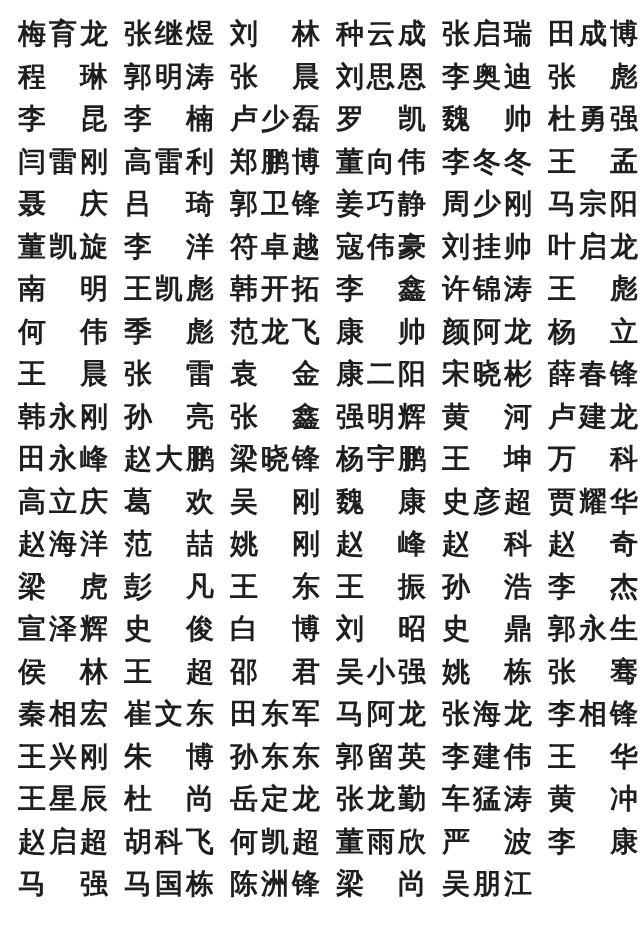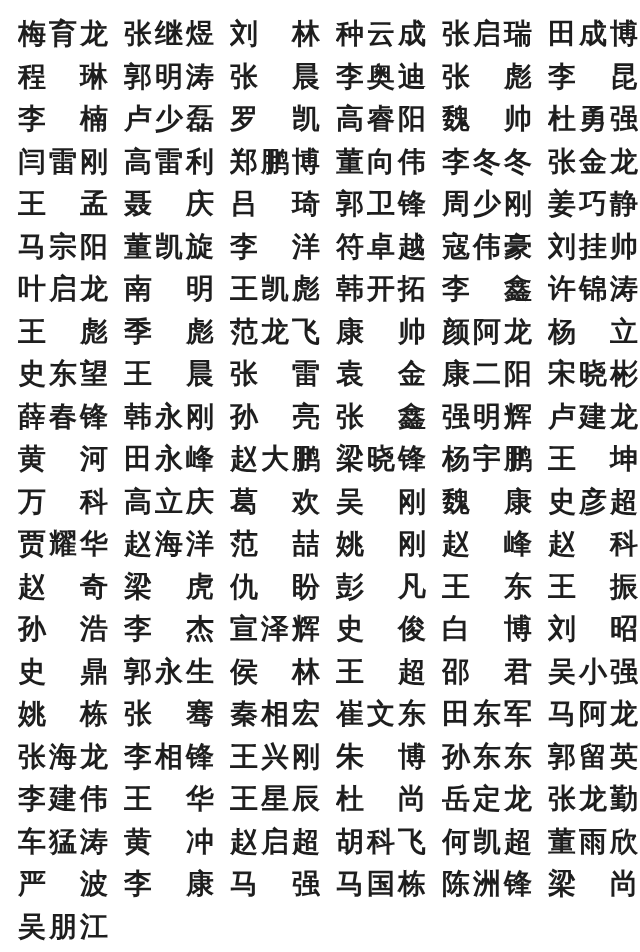--- a/index.html
+++ b/index.html
@@ -48,92 +48,90 @@
   <div class="name-grid">
       <div class="name">梅育龙</div>
       <div class="name">张继煜</div>
       <div class="name">刘林</div>
       <div class="name">种云成</div>
       <div class="name">张启瑞</div>
       <div class="name">田成博</div>
       <div class="name">程琳</div>
       <div class="name">郭明涛</div>
       <div class="name">张晨</div>
+      <div class="name">刘思恩</div>
       <div class="name">李奥迪</div>
       <div class="name">张彪</div>
       <div class="name">李昆</div>
       <div class="name">李楠</div>
       <div class="name">卢少磊</div>
       <div class="name">罗凯</div>
-      <div class="name">高睿阳</div>
       <div class="name">魏帅</div>
       <div class="name">杜勇强</div>
       <div class="name">闫雷刚</div>
       <div class="name">高雷利</div>
       <div class="name">郑鹏博</div>
       <div class="name">董向伟</div>
       <div class="name">李冬冬</div>
-      <div class="name">张金龙</div>
       <div class="name">王孟</div>
       <div class="name">聂庆</div>
       <div class="name">吕琦</div>
       <div class="name">郭卫锋</div>
+      <div class="name">姜巧静</div>
       <div class="name">周少刚</div>
-      <div class="name">姜巧静</div>
       <div class="name">马宗阳</div>
       <div class="name">董凯旋</div>
       <div class="name">李洋</div>
       <div class="name">符卓越</div>
       <div class="name">寇伟豪</div>
       <div class="name">刘挂帅</div>
       <div class="name">叶启龙</div>
       <div class="name">南明</div>
       <div class="name">王凯彪</div>
       <div class="name">韩开拓</div>
       <div class="name">李鑫</div>
       <div class="name">许锦涛</div>
       <div class="name">王彪</div>
+      <div class="name">何伟</div>
       <div class="name">季彪</div>
       <div class="name">范龙飞</div>
       <div class="name">康帅</div>
       <div class="name">颜阿龙</div>
       <div class="name">杨立</div>
-      <div class="name">史东望</div>
       <div class="name">王晨</div>
       <div class="name">张雷</div>
       <div class="name">袁金</div>
       <div class="name">康二阳</div>
       <div class="name">宋晓彬</div>
       <div class="name">薛春锋</div>
       <div class="name">韩永刚</div>
       <div class="name">孙亮</div>
       <div class="name">张鑫</div>
       <div class="name">强明辉</div>
+      <div class="name">黄河</div>
       <div class="name">卢建龙</div>
-      <div class="name">黄河</div>
       <div class="name">田永峰</div>
       <div class="name">赵大鹏</div>
       <div class="name">梁晓锋</div>
       <div class="name">杨宇鹏</div>
       <div class="name">王坤</div>
       <div class="name">万科</div>
       <div class="name">高立庆</div>
       <div class="name">葛欢</div>
       <div class="name">吴刚</div>
       <div class="name">魏康</div>
       <div class="name">史彦超</div>
       <div class="name">贾耀华</div>
       <div class="name">赵海洋</div>
       <div class="name">范喆</div>
       <div class="name">姚刚</div>
       <div class="name">赵峰</div>
       <div class="name">赵科</div>
       <div class="name">赵奇</div>
       <div class="name">梁虎</div>
-      <div class="name">仇盼</div>
       <div class="name">彭凡</div>
       <div class="name">王东</div>
       <div class="name">王振</div>
       <div class="name">孙浩</div>
       <div class="name">李杰</div>
       <div class="name">宣泽辉</div>
       <div class="name">史俊</div>
       <div class="name">白博</div>
       <div class="name">刘昭</div>
       <div class="name">史鼎</div>

